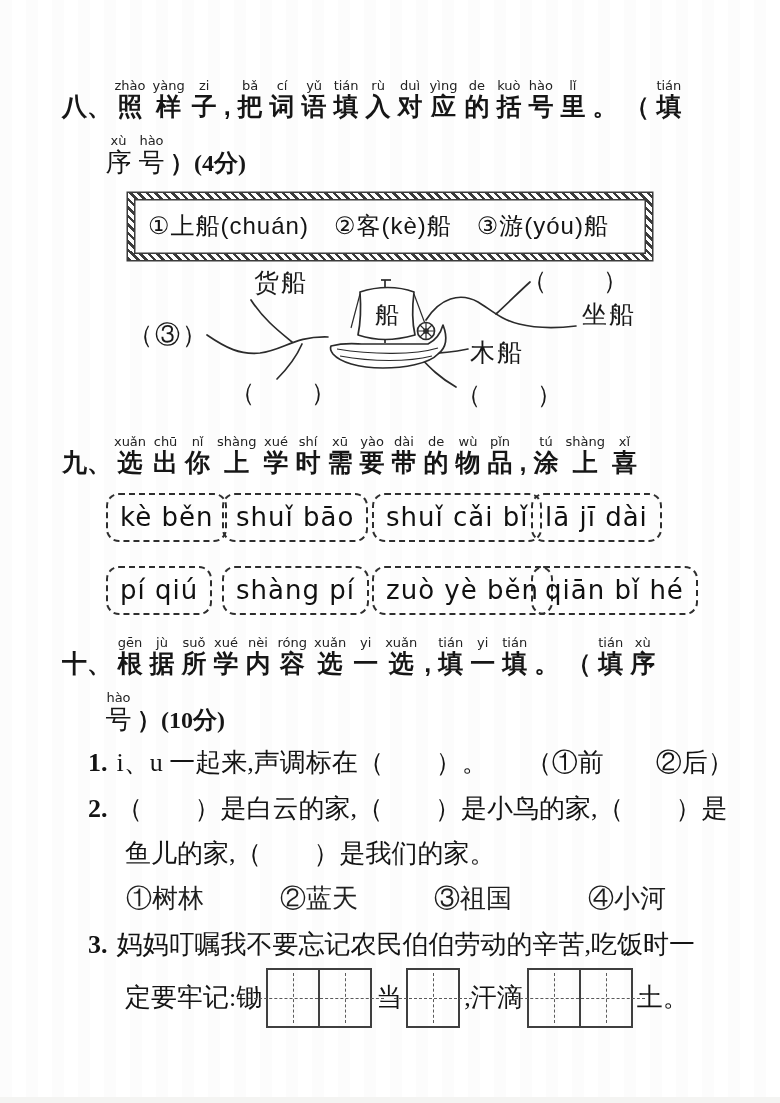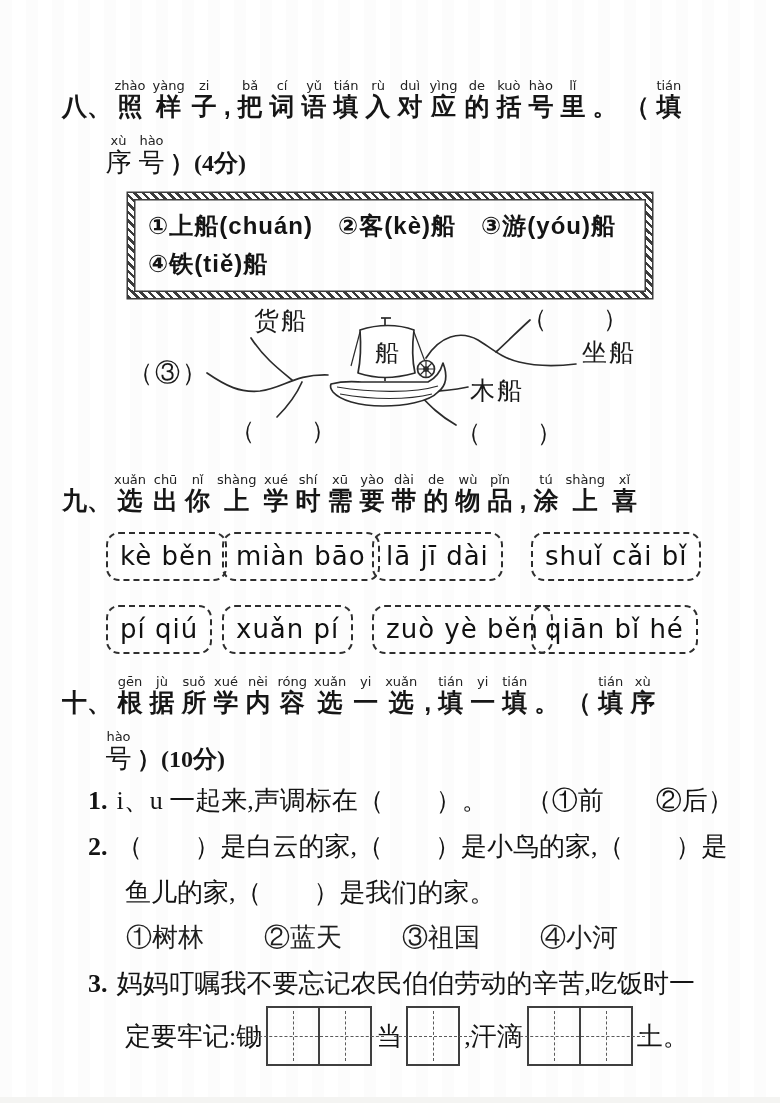--- a/index.html
+++ b/index.html
@@ -36,21 +36,21 @@
   .kai-style{font-family:"Liberation Serif","DejaVu Serif",serif;font-weight:400;font-size:26px;}
   .h-tail{font-weight:700;font-family:"Liberation Serif","DejaVu Serif",serif;font-size:24px;margin-left:2px;}
   
   .word-bank{
     width:524px;margin:16px 0 0 66px;box-sizing:border-box;
     padding:8px 14px 9px;
     font-size:24px;line-height:1.6;letter-spacing:1px;color:#141414;
     border:6px solid transparent;
     border-image:repeating-linear-gradient(45deg,#3b3b3b 0 2.5px,transparent 2.5px 6px) 6;
     box-shadow:0 0 0 1.5px #3b3b3b, inset 0 0 0 1.5px #3b3b3b;
-    font-weight:700;
+    font-weight:400;
   }
   
   .diagram{position:relative;width:656px;height:152px;margin:8px 0 0 26px;}
   .diagram svg{position:absolute;left:0;top:0;}
   .dg-label{
     position:absolute;font-family:"Liberation Serif","DejaVu Serif",serif;
     font-size:25px;color:#191919;white-space:nowrap;letter-spacing:2px;
   }
   
   .word-grid{
@@ -64,21 +64,21 @@
     font-family:"DejaVu Sans",sans-serif;letter-spacing:1px;white-space:nowrap;
   }
   
   .q{
     margin:12px 0 0 26px;font-size:26px;line-height:1.3;color:#141414;
     font-family:"Liberation Serif","DejaVu Serif",serif;white-space:nowrap;
   }
   .qno{font-weight:700;margin-right:9px;}
   .q-indent{padding-left:37px;}
   .q1-opts{margin-left:38px;}
-  .q2-opts{display:flex;gap:60px;margin:10px 0 0 64px;font-size:26px;
+  .q2-opts{display:flex;gap:76px;margin:10px 0 0 64px;font-size:26px;
     font-family:"Liberation Serif","DejaVu Serif",serif;align-items:flex-end;}
   
   .fill-row{
     display:flex;align-items:center;margin:6px 0 0 26px;
     font-size:26px;font-family:"Liberation Serif","DejaVu Serif",serif;
     color:#141414;white-space:nowrap;
   }
   .box-group{display:flex;position:relative;margin:0 4px;}
   .box-group::after{
     content:"";position:absolute;left:-12px;right:-12px;top:50%;
@@ -101,21 +101,20 @@
 
   <div class="h-row">
     <span class="h-num">八、</span><span><ruby>照<rt>zhào</rt></ruby><ruby>样<rt>yàng</rt></ruby><ruby>子<rt>zi</rt></ruby><ruby>,<rt></rt></ruby><ruby>把<rt>bǎ</rt></ruby><ruby>词<rt>cí</rt></ruby><ruby>语<rt>yǔ</rt></ruby><ruby>填<rt>tián</rt></ruby><ruby>入<rt>rù</rt></ruby><ruby>对<rt>duì</rt></ruby><ruby>应<rt>yìng</rt></ruby><ruby>的<rt>de</rt></ruby><ruby>括<rt>kuò</rt></ruby><ruby>号<rt>hào</rt></ruby><ruby>里<rt>lǐ</rt></ruby><ruby>。<rt></rt></ruby><ruby>（<rt></rt></ruby><ruby>填<rt>tián</rt></ruby></span>
   </div>
   <div class="h-row h-cont kai-style">
     <span><ruby>序<rt>xù</rt></ruby><ruby>号<rt>hào</rt></ruby></span><span class="h-tail">）(4分)</span>
   </div>
 
   <div class="word-bank">
     <div>①上船(chuán)　②客(kè)船　③游(yóu)船</div>
-    <div>④铁(tiě)船</div>
   </div>
 
   <div class="diagram">
     <svg width="656" height="152" viewBox="0 0 656 152">
       <g fill="none" stroke="#2b2b2b" stroke-width="1.7" stroke-linecap="round">
 
         <path d="M163,32 C176,52 192,64 204,74"></path>
 
         <path d="M119,67 C138,80 152,87 172,85 C196,82 206,68 240,69"></path>
 
@@ -154,25 +153,25 @@
     <span class="dg-label" style="left:142px;top:108px;">（　　）</span>
     <span class="dg-label" style="left:368px;top:110px;">（　　）</span>
   </div>
 
   <div class="h-row">
     <span class="h-num">九、</span><span><ruby>选<rt>xuǎn</rt></ruby><ruby>出<rt>chū</rt></ruby><ruby>你<rt>nǐ</rt></ruby><ruby>上<rt>shàng</rt></ruby><ruby>学<rt>xué</rt></ruby><ruby>时<rt>shí</rt></ruby><ruby>需<rt>xū</rt></ruby><ruby>要<rt>yào</rt></ruby><ruby>带<rt>dài</rt></ruby><ruby>的<rt>de</rt></ruby><ruby>物<rt>wù</rt></ruby><ruby>品<rt>pǐn</rt></ruby><ruby>,<rt></rt></ruby><ruby>涂<rt>tú</rt></ruby><ruby>上<rt>shàng</rt></ruby><ruby>喜<rt>xǐ</rt></ruby></span>
   </div>
 
   <div class="word-grid">
     <span class="word-card">kè běn</span>
-    <span class="word-card">miàn bāo</span>
+    <span class="word-card">shuǐ bāo</span>
+    <span class="word-card">shuǐ cǎi bǐ</span>
     <span class="word-card">lā jī dài</span>
-    <span class="word-card">shuǐ cǎi bǐ</span>
     <span class="word-card">pí qiú</span>
-    <span class="word-card">xuǎn pí</span>
+    <span class="word-card">shàng pí</span>
     <span class="word-card">zuò yè běn</span>
     <span class="word-card">qiān bǐ hé</span>
   </div>
 
   <div class="h-row" style="margin-top:20px;">
     <span class="h-num">十、</span><span><ruby>根<rt>gēn</rt></ruby><ruby>据<rt>jù</rt></ruby><ruby>所<rt>suǒ</rt></ruby><ruby>学<rt>xué</rt></ruby><ruby>内<rt>nèi</rt></ruby><ruby>容<rt>róng</rt></ruby><ruby>选<rt>xuǎn</rt></ruby><ruby>一<rt>yi</rt></ruby><ruby>选<rt>xuǎn</rt></ruby><ruby>,<rt></rt></ruby><ruby>填<rt>tián</rt></ruby><ruby>一<rt>yi</rt></ruby><ruby>填<rt>tián</rt></ruby><ruby>。<rt></rt></ruby><ruby>（<rt></rt></ruby><ruby>填<rt>tián</rt></ruby><ruby>序<rt>xù</rt></ruby></span>
   </div>
   <div class="h-row h-cont kai-style">
     <span><ruby>号<rt>hào</rt></ruby></span><span class="h-tail">）(10分)</span>
   </div>

